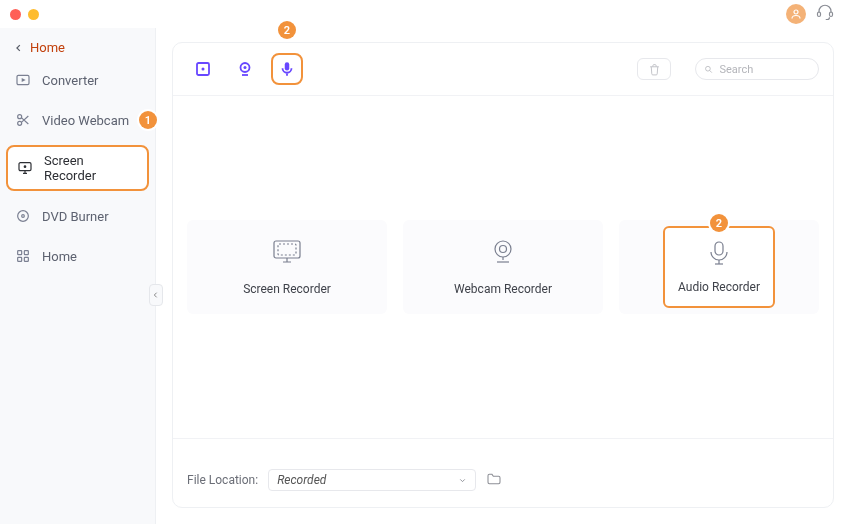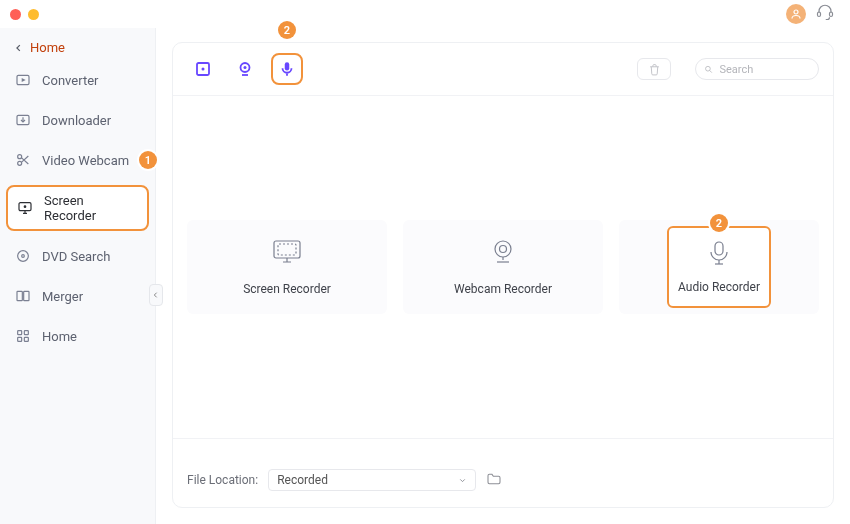--- a/index.html
+++ b/index.html
@@ -41,25 +41,25 @@
   .trash { width: 34px; height: 22px; border: 1px solid #e7e8ec; border-radius: 6px; display: flex; align-items: center; justify-content: center; color: #b8b9bf; cursor: pointer; }
   .search { width: 124px; height: 22px; border: 1px solid #e7e8ec; border-radius: 999px; display: flex; align-items: center; gap: 6px; padding: 0 8px; color: #a7a8ae; font-size: 11px; }
   .search input { border: none; outline: none; width: 100%; font-size: 11px; color: #333; background: transparent; }
   .search input::placeholder { color: #b4b5ba; }
 
   .content { flex: 1; display: flex; align-items: center; justify-content: center; padding: 20px 10px; }
   .cards { display: flex; gap: 16px; }
   .card { width: 200px; height: 94px; background: #fbfbfd; border-radius: 6px; display: flex; flex-direction: column; align-items: center; justify-content: center; gap: 14px; cursor: pointer; position: relative; }
   .card .card-ic { color: #7352ff; }
   .card .card-lbl { font-size: 12px; color: #3f424a; }
-  .card.highlight { width: 104px; height: 82px; border: 2px solid #f2923b; background: #fff; margin: 6px; gap: 10px; }
+  .card.highlight { width: 112px; height: 82px; border: 2px solid #f2923b; background: #fff; margin: 6px; gap: 10px; }
   .card-outer { width: 200px; background: #fbfbfd; border-radius: 6px; display: flex; align-items: center; justify-content: center; }
 
   .footer { padding: 30px 14px 16px; border-top: 1px solid #f1f2f5; display: flex; align-items: center; gap: 10px; font-size: 12px; color: #6b6e77; }
-  .locbox { display: flex; align-items: center; border: 1px solid #e7e8ec; border-radius: 4px; height: 22px; padding: 0 8px; width: 208px; justify-content: space-between; color: #555; cursor: pointer; }
+  .locbox { display: flex; align-items: center; border: 1px solid #e7e8ec; border-radius: 4px; height: 22px; padding: 0 8px; width: 208px; justify-content: space-between; color: #555; cursor: pointer; font-style: italic; }
   .folder { color: #8d8f96; cursor: pointer; }
 
   .badge { position: absolute; width: 18px; height: 18px; border-radius: 50%; background: #f2923b; color: #fff; font-size: 11px; font-weight: 600; display: flex; align-items: center; justify-content: center; box-shadow: 0 0 0 2px #fff; z-index: 5; }
 </style>
 </head>
 <body>
 
 <div class="window">
 
   <div class="titlebar">
@@ -99,30 +99,20 @@
         <div class="nav-item">
           <span class="nav-ic">
             <svg width="16" height="16" viewBox="0 0 24 24" fill="none" stroke="currentColor" stroke-width="1.8">
                 <rect x="3" y="5" width="18" height="14" rx="2"></rect>
                 <polygon points="10,9 16,12 10,15" fill="currentColor" stroke="none"></polygon>
               </svg>
           </span>
           <span>Converter</span>
         </div>
 
-        <div class="nav-item">
-          <span class="nav-ic">
-            <svg width="16" height="16" viewBox="0 0 24 24" fill="none" stroke="currentColor" stroke-width="1.8">
-                <rect x="3" y="5" width="18" height="14" rx="2"></rect>
-                <path d="M12 8v6"></path>
-                <path d="m9 12 3 3 3-3"></path>
-              </svg>
-          </span>
-          <span>Downloader</span>
-        </div>
 
 
         <div class="nav-item" style="position:relative">
           <span class="nav-ic">
             <svg width="16" height="16" viewBox="0 0 24 24" fill="none" stroke="currentColor" stroke-width="1.8">
                 <circle cx="7" cy="7" r="3"></circle>
                 <circle cx="7" cy="17" r="3"></circle>
                 <path d="M9.5 8.5 20 18M9.5 15.5 20 6"></path>
               </svg>
           </span>
@@ -141,32 +131,23 @@
           <span>Screen Recorder</span>
         </div>
 
         <div class="nav-item">
           <span class="nav-ic">
             <svg width="16" height="16" viewBox="0 0 24 24" fill="none" stroke="currentColor" stroke-width="1.8">
                 <circle cx="12" cy="12" r="8"></circle>
                 <circle cx="12" cy="12" r="2"></circle>
               </svg>
           </span>
-          <span>DVD Search</span>
-        </div>
-
-        <div class="nav-item">
-          <span class="nav-ic">
-            <svg width="16" height="16" viewBox="0 0 24 24" fill="none" stroke="currentColor" stroke-width="1.8">
-                <rect x="3" y="5" width="8" height="14" rx="1"></rect>
-                <rect x="13" y="5" width="8" height="14" rx="1"></rect>
-              </svg>
-          </span>
-          <span>Merger</span>
-        </div>
+          <span>DVD Burner</span>
+        </div>
+
 
 
         <div class="nav-item">
           <span class="nav-ic">
             <svg width="16" height="16" viewBox="0 0 24 24" fill="none" stroke="currentColor" stroke-width="1.8">
                 <rect x="4" y="4" width="6" height="6" rx="1"></rect>
                 <rect x="14" y="4" width="6" height="6" rx="1"></rect>
                 <rect x="4" y="14" width="6" height="6" rx="1"></rect>
                 <rect x="14" y="14" width="6" height="6" rx="1"></rect>
               </svg>

